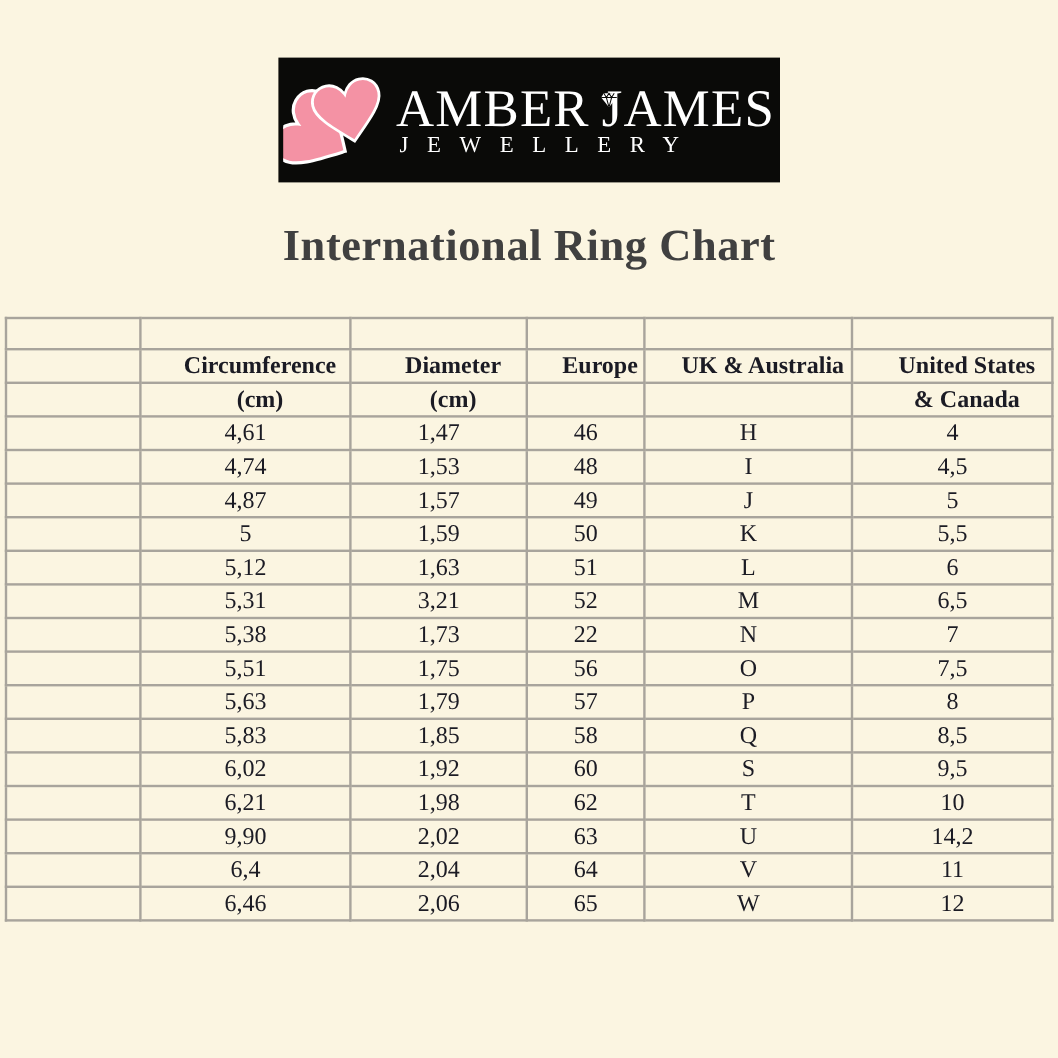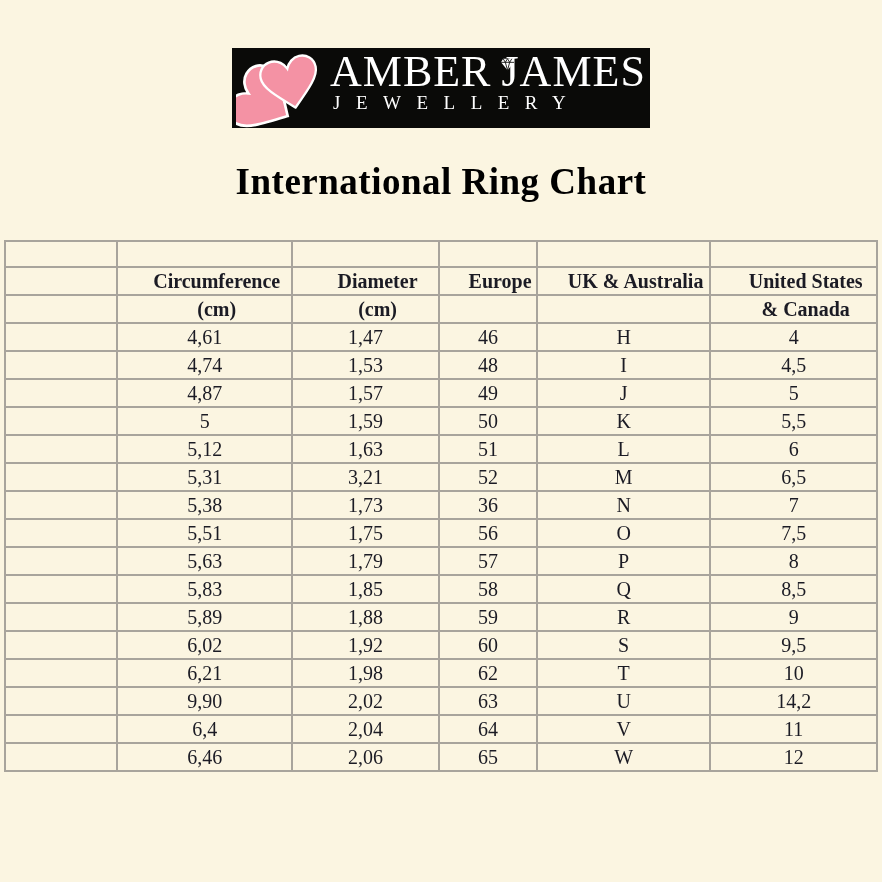--- a/index.html
+++ b/index.html
@@ -11,24 +11,25 @@
     height: 882px;
     background: #fbf5e1;
     font-family: "Liberation Serif", serif;
     color: #1b1b24;
     overflow: hidden;
   }
 
   
   .logo-banner {
     width: 418px;
-    height: 80px;
+    height: 104px;
     margin: 48px auto 0 auto;
     background: #0a0a08;
     display: flex;
+    align-items: center;
     box-sizing: border-box;
     padding-left: 2px;
   }
   .hearts-wrap {
     flex: 0 0 auto;
     width: 92px;
     height: 84px;
     margin-left: 2px;
   }
   .brand-text {
@@ -63,21 +64,21 @@
   }
 
   
   .page-title {
     margin: 32px 0 0 0;
     text-align: center;
     font-size: 37px;
     line-height: 44px;
     font-weight: bold;
     letter-spacing: 0.5px;
-    color: #000000;
+    color: #404040;
   }
 
   
   table.ring-table {
     width: 874px;
     margin: 36px 4px 0 4px;
     border-collapse: collapse;
     table-layout: fixed;
   }
   .ring-table th, .ring-table td {
@@ -209,21 +210,21 @@
         <td>5,31</td>
         <td>3,21</td>
         <td>52</td>
         <td>M</td>
         <td>6,5</td>
       </tr>
       <tr>
         <td></td>
         <td>5,38</td>
         <td>1,73</td>
-        <td>36</td>
+        <td>22</td>
         <td>N</td>
         <td>7</td>
       </tr>
       <tr>
         <td></td>
         <td>5,51</td>
         <td>1,75</td>
         <td>56</td>
         <td>O</td>
         <td>7,5</td>
@@ -239,28 +240,20 @@
       <tr>
         <td></td>
         <td>5,83</td>
         <td>1,85</td>
         <td>58</td>
         <td>Q</td>
         <td>8,5</td>
       </tr>
       <tr>
         <td></td>
-        <td>5,89</td>
-        <td>1,88</td>
-        <td>59</td>
-        <td>R</td>
-        <td>9</td>
-      </tr>
-      <tr>
-        <td></td>
         <td>6,02</td>
         <td>1,92</td>
         <td>60</td>
         <td>S</td>
         <td>9,5</td>
       </tr>
       <tr>
         <td></td>
         <td>6,21</td>
         <td>1,98</td>

